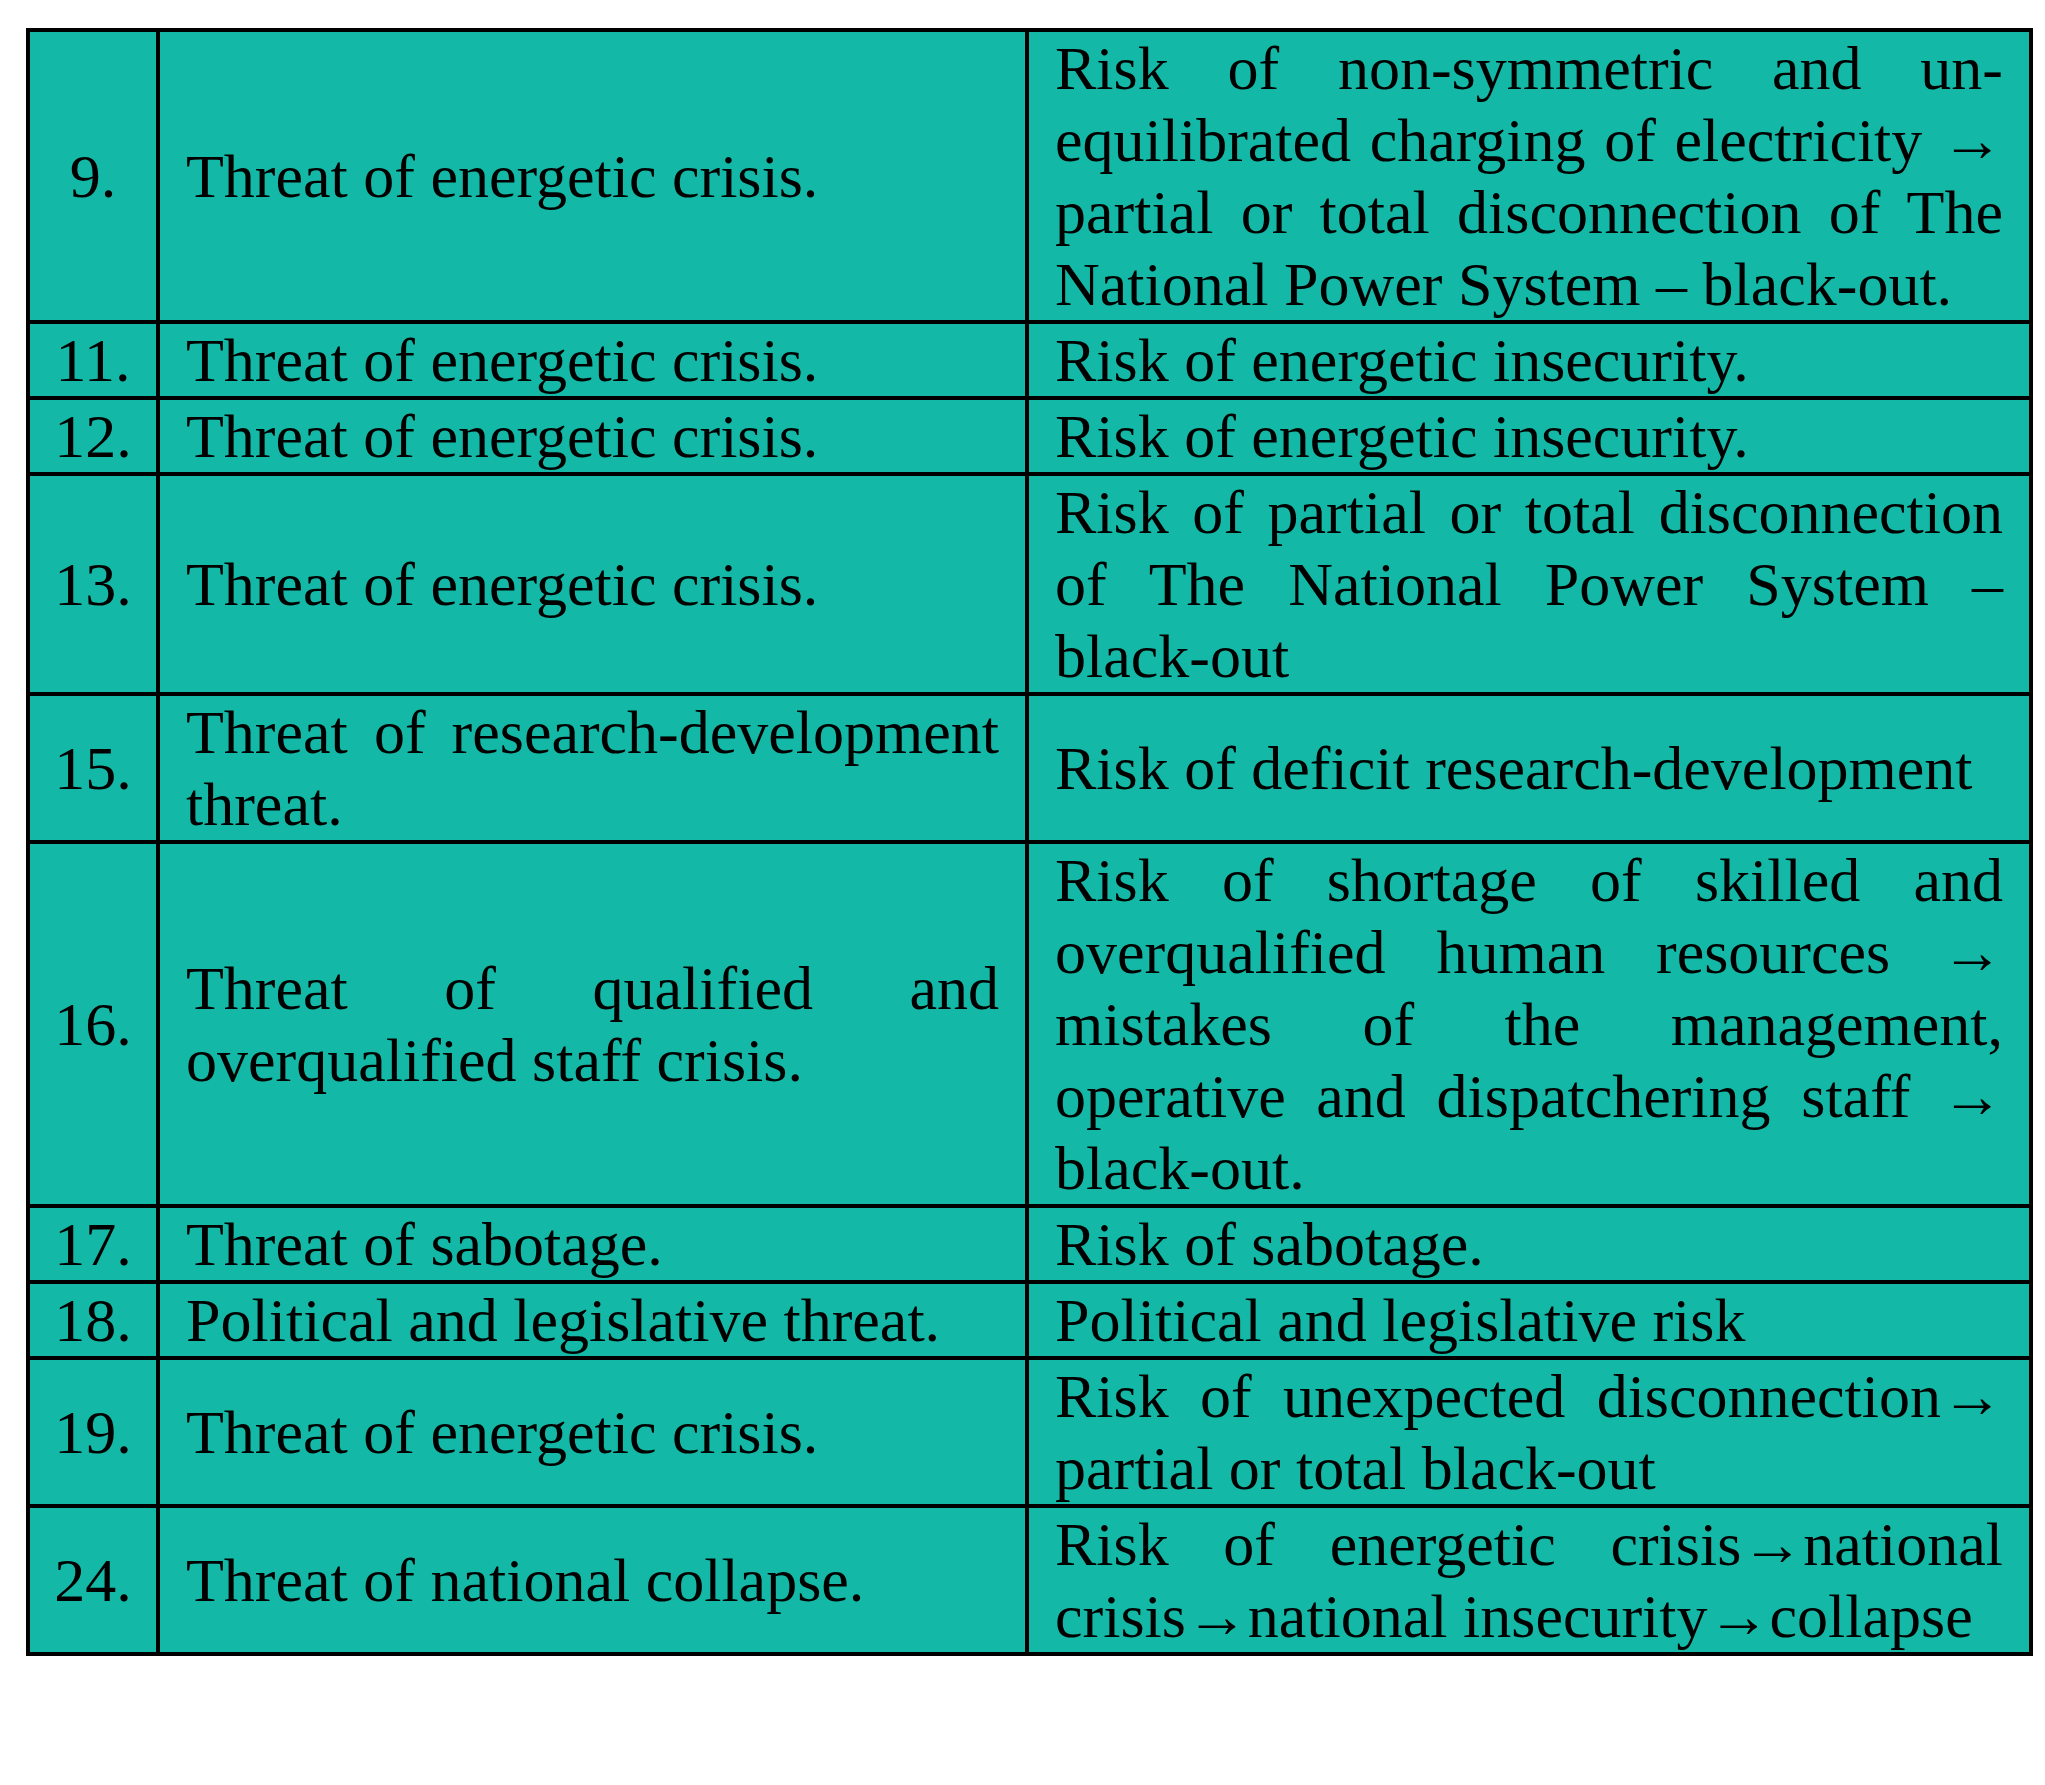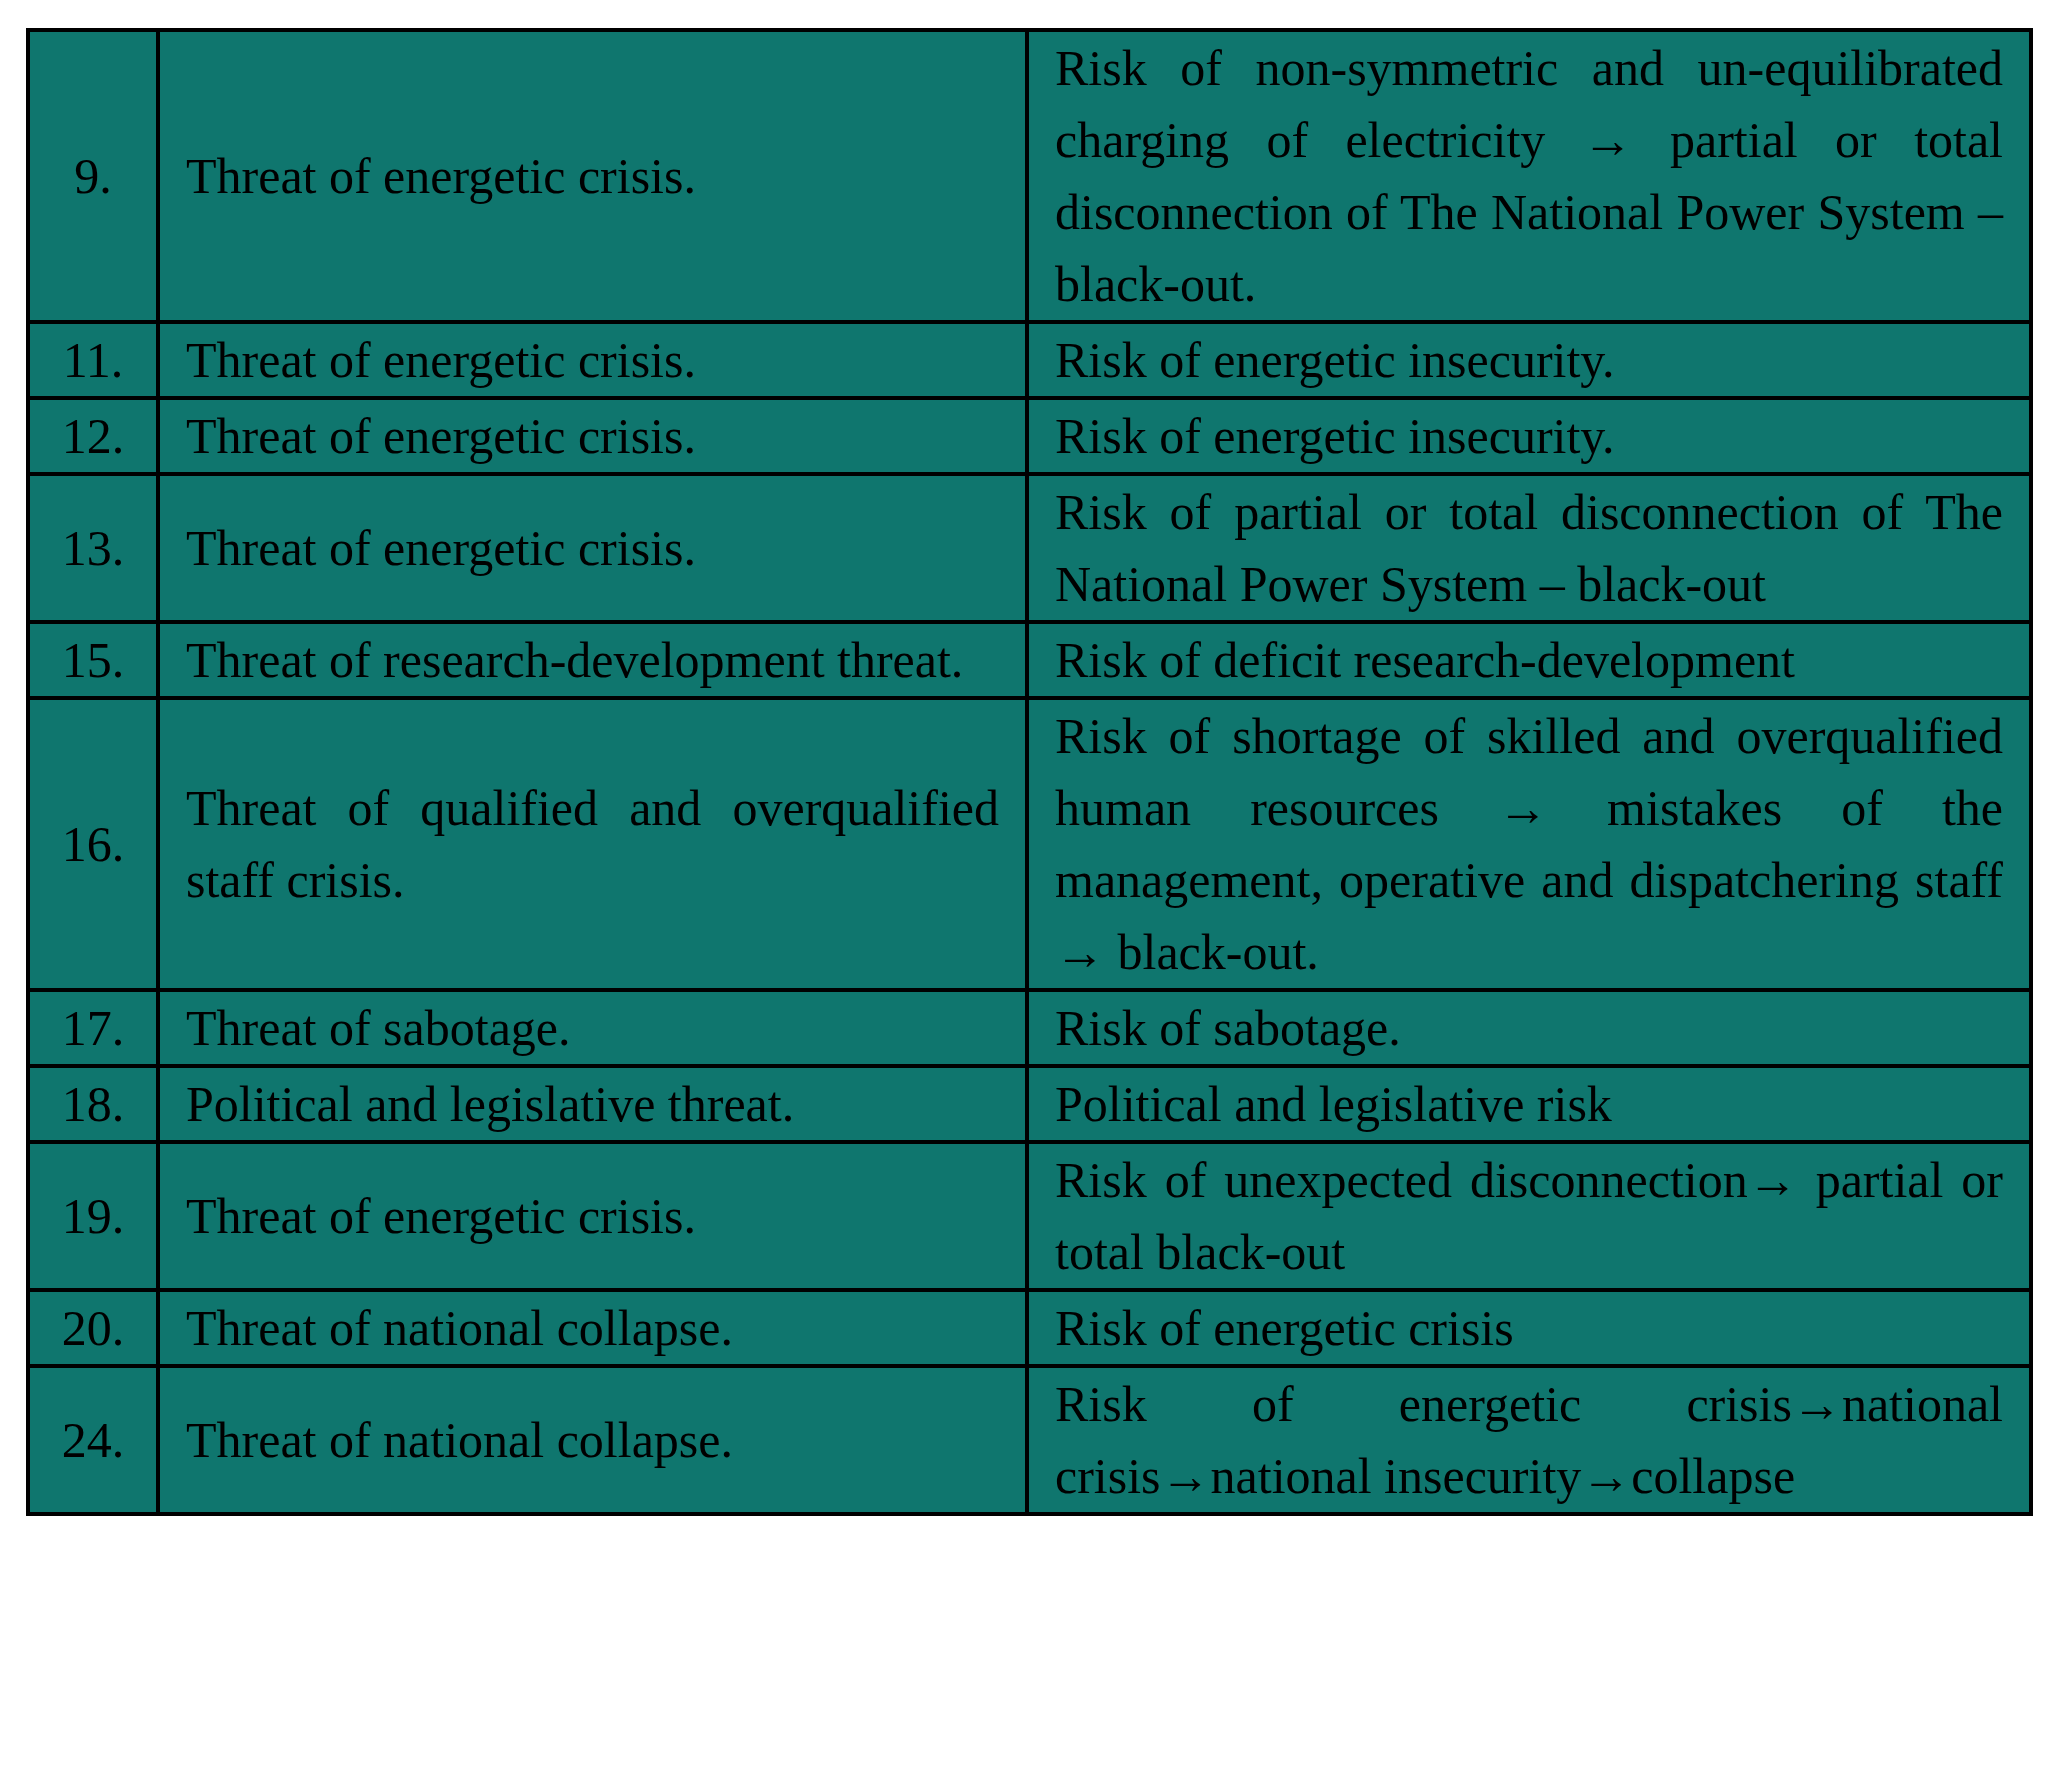--- a/index.html
+++ b/index.html
@@ -13,25 +13,25 @@
   table.threat-risk {
     border-collapse: collapse;
     table-layout: fixed;
     margin: 28px 0 0 26px;
     width: 2003px;
     background: #ffffff;
   }
   table.threat-risk td {
     border: 4.3px solid #000000;
     font-family: "Liberation Serif", "DejaVu Serif", serif;
-    font-size: 50px;
+    font-size: 62px;
     line-height: 72px;
     color: #000000;
     vertical-align: middle;
-    background: #0f766e;
+    background: #14b8a6;
     word-spacing: normal;
     hyphens: none;
   }
   td.num {
     text-align: center;
     padding: 0;
   }
   td.threat {
     text-align: justify;
     padding: 0 26px;
@@ -94,25 +94,20 @@
     <td class="num">18.</td>
     <td class="threat">Political and legislative threat.</td>
     <td class="risk">Political and legislative risk</td>
   </tr>
         <tr class="table-row">
     <td class="num">19.</td>
     <td class="threat">Threat of energetic crisis.</td>
     <td class="risk">Risk of unexpected disconnection→ partial or total black-out</td>
   </tr>
         <tr class="table-row">
-    <td class="num">20.</td>
-    <td class="threat">Threat of national collapse.</td>
-    <td class="risk">Risk of energetic crisis</td>
-  </tr>
-        <tr class="table-row">
     <td class="num">24.</td>
     <td class="threat">Threat of national collapse.</td>
     <td class="risk">Risk of energetic crisis→national crisis→national insecurity→collapse</td>
   </tr>
       </tbody>
   </table>
 </main>
 
 
 </body></html>

